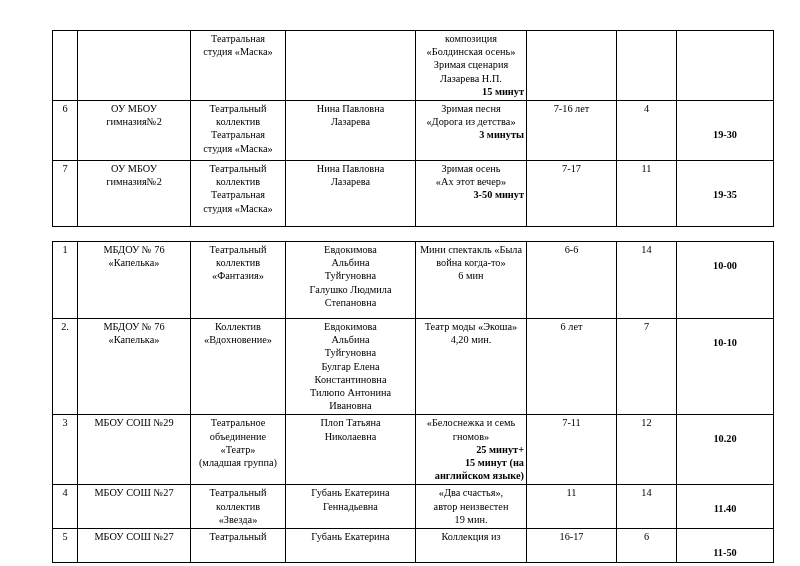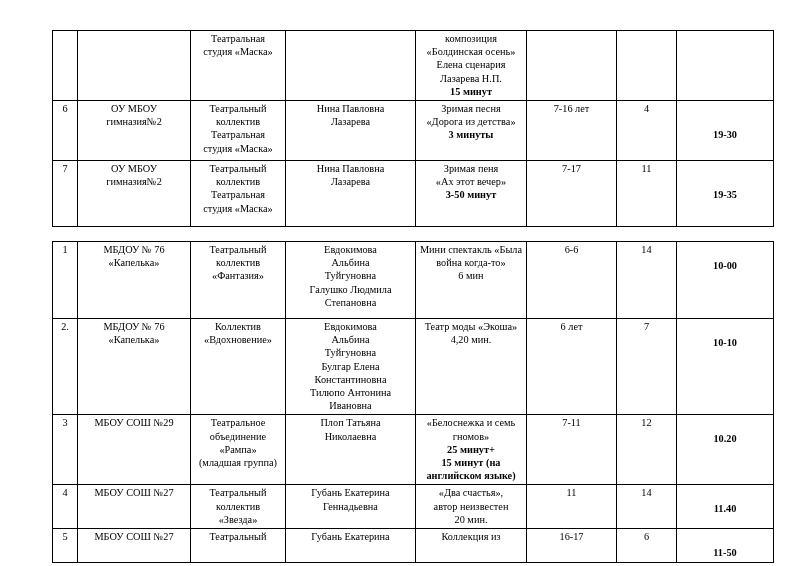--- a/index.html
+++ b/index.html
@@ -45,21 +45,21 @@
   }
   td.c-num    { width: 25px; }
   td.c-org    { width: 113px; }
   td.c-group  { width: 95px; }
   td.c-leader { width: 130px; }
   td.c-work   { width: 111px; }
   td.c-age    { width: 90px; }
   td.c-count  { width: 60px; }
   td.c-time   { width: 97px; }
 
-  .bold { font-weight: bold; }
+  .bold { font-weight: bold; text-align: right; }
   .time-cell { font-weight: bold; padding-top: 26px; }
   .time-cell.first-line { padding-top: 16px; }
 
   .spacer {
     height: 14px;
   }
 
   table.day-table {
     border-collapse: collapse;
     width: 721px;
@@ -113,21 +113,21 @@
             <div></div>
           </td>
           <td class="c-group">
             <div>Театральная</div>
             <div>студия «Маска»</div>
           </td>
           <td class="c-leader"></td>
           <td class="c-work">
             <div>композиция</div>
             <div>«Болдинская осень»</div>
-            <div>Елена сценария</div>
+            <div>Зримая сценария</div>
             <div>Лазарева Н.П.</div>
             <div class="bold">15 минут</div>
           </td>
           <td class="c-age"></td>
           <td class="c-count"></td>
           <td class="c-time">
             <div class="time-cell"></div>
           </td>
         </tr>
 
@@ -169,21 +169,21 @@
             <div>Театральный</div>
             <div>коллектив</div>
             <div>Театральная</div>
             <div>студия «Маска»</div>
           </td>
           <td class="c-leader">
             <div>Нина Павловна</div>
             <div>Лазарева</div>
           </td>
           <td class="c-work">
-            <div>Зримая пеня</div>
+            <div>Зримая осень</div>
             <div>«Ах этот вечер»</div>
             <div class="bold">3-50 минут</div>
           </td>
           <td class="c-age">7-17</td>
           <td class="c-count">11</td>
           <td class="c-time">
             <div class="time-cell">19-35</div>
           </td>
         </tr>
       </tbody>
@@ -265,21 +265,21 @@
         </tr>
 
         <tr style="height:70px">
           <td class="c-num">3</td>
           <td class="c-org">
             <div>МБОУ СОШ №29</div>
           </td>
           <td class="c-group">
             <div>Театральное</div>
             <div>объединение</div>
-            <div>«Рампа»</div>
+            <div>«Театр»</div>
             <div>(младшая группа)</div>
           </td>
           <td class="c-leader">
             <div>Плоп Татьяна</div>
             <div>Николаевна</div>
           </td>
           <td class="c-work">
             <div>«Белоснежка и семь</div>
             <div>гномов»</div>
             <div class="bold">25 минут+</div>
@@ -303,21 +303,21 @@
             <div>коллектив</div>
             <div>«Звезда»</div>
           </td>
           <td class="c-leader">
             <div>Губань  Екатерина</div>
             <div>Геннадьевна</div>
           </td>
           <td class="c-work">
             <div>«Два счастья»,</div>
             <div>автор неизвестен</div>
-            <div>20 мин.</div>
+            <div>19 мин.</div>
           </td>
           <td class="c-age">11</td>
           <td class="c-count">14</td>
           <td class="c-time">
             <div class="time-cell first-line">11.40</div>
           </td>
         </tr>
 
         <tr class="cliprow" style="height:16px">
           <td class="c-num">5</td>

